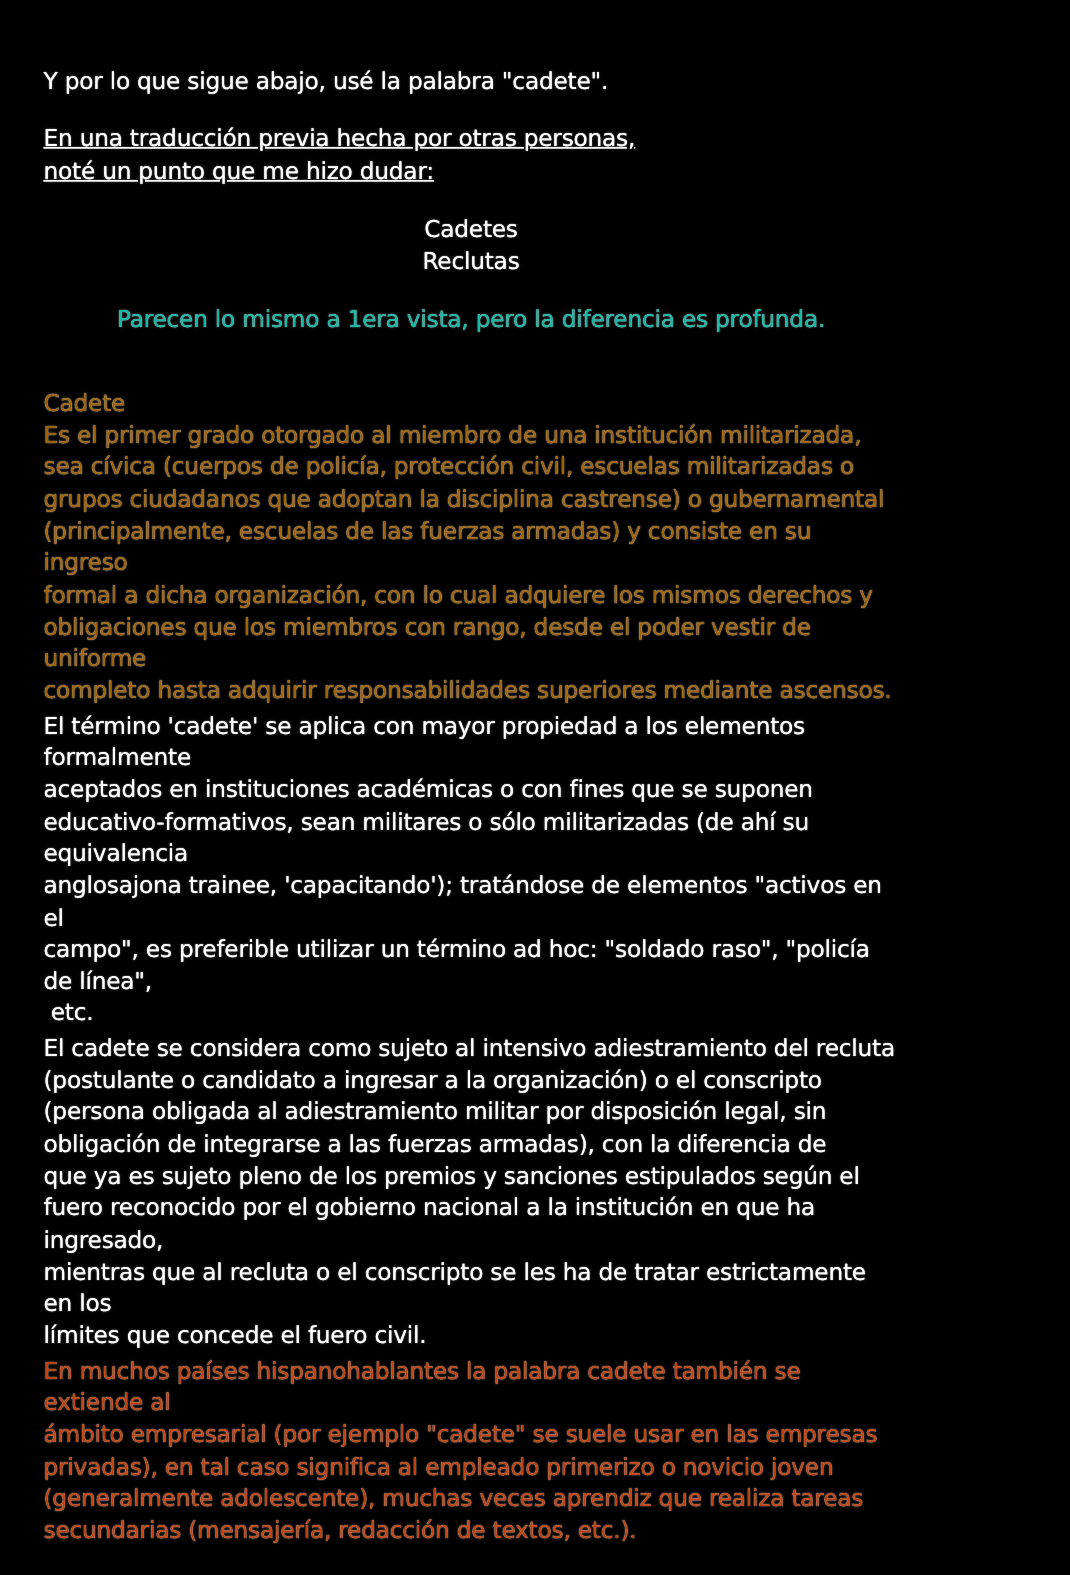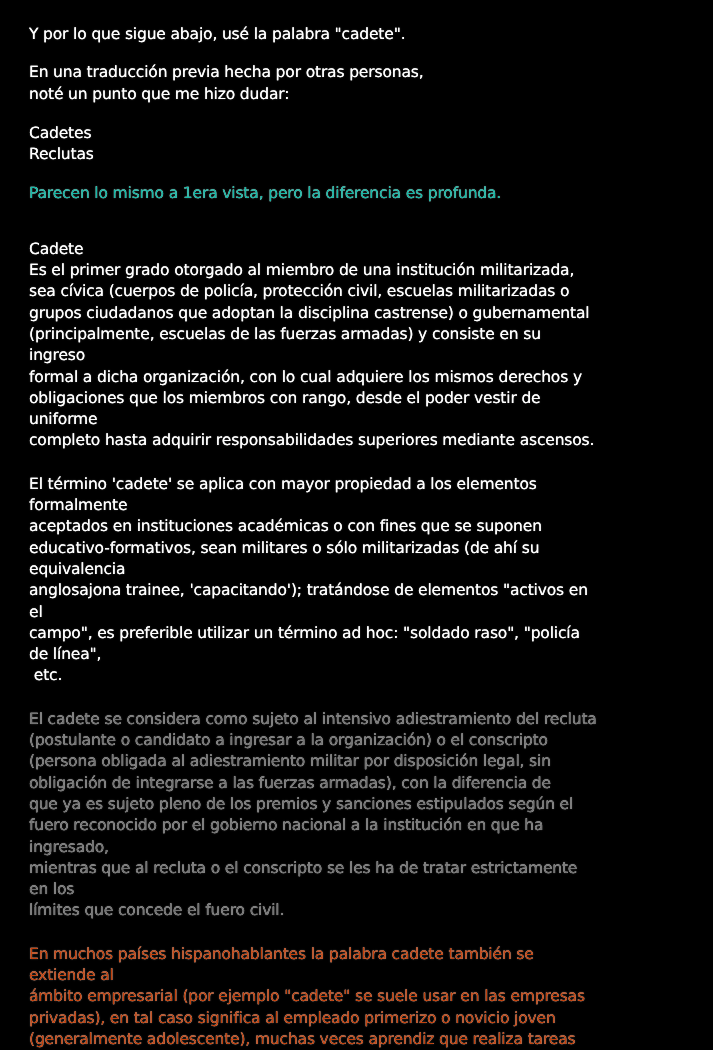--- a/index.html
+++ b/index.html
@@ -13,76 +13,76 @@
     height: 1050px;
     overflow: hidden;
     font-family: "DejaVu Sans", sans-serif;
   }
   #page {
     position: relative;
     width: 625px;
     height: 1050px;
     background: #000000;
     box-sizing: border-box;
-    padding: 24px 26px 0 29px;
+    padding: 44px 26px 0 29px;
   }
   .block {
     color: #ffffff;
     font-family: "DejaVu Sans", sans-serif;
     font-size: 15.5px;
     line-height: 21.3px;
     letter-spacing: -0.15px;
     white-space: pre-wrap;
     font-weight: 400;
     text-rendering: geometricPrecision;
     
     text-shadow:
       0 0 0.6px rgba(255,255,255,0.85),
       0 0 1.6px rgba(255,255,255,0.35);
   }
   
   .gap-sm { margin-top: 0; }
   .gap-1  { margin-top: 17px; }
-  .gap-2  { margin-top: 18px; }
+  .gap-2  { margin-top: 18px; text-align: center; }
   .gap-4  { margin-top: 34px; }
-  .gap-5  { margin-top: 22px; }
+  .gap-5  { margin-top: 2px; }
 </style>
 </head>
 <body style="background: rgb(0, 0, 0);">
 
 <div id="page" style="background: rgb(0, 0, 0);">
 
   <p class="block gap-sm" style="color: rgb(255, 255, 255); margin-bottom: 0px;">Y por lo que sigue abajo, usé la palabra "cadete".</p>
 
-  <p class="block gap-1" style="color: rgb(255, 255, 255); margin-bottom: 0px;">En una traducción previa hecha por otras personas,
+  <p class="block gap-1" style="color: rgb(255, 255, 255); margin-bottom: 0px; text-decoration: underline;">En una traducción previa hecha por otras personas,
 noté un punto que me hizo dudar:</p>
 
   <p class="block gap-2" style="color: rgb(255, 255, 255); margin-bottom: 0px;">Cadetes
 Reclutas</p>
 
   <p class="block gap-2" style="color: #14b8a6; margin-bottom: 0px;">Parecen lo mismo a 1era vista, pero la diferencia es profunda.</p>
 
 
-  <p class="block gap-4" style="color: #ffffff; margin-bottom: 0px;">Cadete
+  <p class="block gap-4" style="color: #a16207; margin-bottom: 0px;">Cadete
 Es el primer grado otorgado al miembro de una institución militarizada,
 sea cívica (cuerpos de policía, protección civil, escuelas militarizadas o
 grupos ciudadanos que adoptan la disciplina castrense) o gubernamental
 (principalmente, escuelas de las fuerzas armadas) y consiste en su ingreso
 formal a dicha organización, con lo cual adquiere los mismos derechos y
 obligaciones que los miembros con rango, desde el poder vestir de uniforme
 completo hasta adquirir responsabilidades superiores mediante ascensos.</p>
 
   <p class="block gap-5" style="color: rgb(255, 255, 255); margin-bottom: 0px;">El término 'cadete' se aplica con mayor propiedad a los elementos formalmente
 aceptados en instituciones académicas o con fines que se suponen
 educativo-formativos, sean militares o sólo militarizadas (de ahí su equivalencia
 anglosajona trainee, 'capacitando'); tratándose de elementos "activos en el
 campo", es preferible utilizar un término ad hoc: "soldado raso", "policía de línea",
  etc.</p>
 
-  <p class="block gap-5" style="color: #737373; margin-bottom: 0px;">El cadete se considera como sujeto al intensivo adiestramiento del recluta
+  <p class="block gap-5" style="color: #ffffff; margin-bottom: 0px;">El cadete se considera como sujeto al intensivo adiestramiento del recluta
 (postulante o candidato a ingresar a la organización) o el conscripto
 (persona obligada al adiestramiento militar por disposición legal, sin
 obligación de integrarse a las fuerzas armadas), con la diferencia de
 que ya es sujeto pleno de los premios y sanciones estipulados según el
 fuero reconocido por el gobierno nacional a la institución en que ha ingresado,
 mientras que al recluta o el conscripto se les ha de tratar estrictamente en los
 límites que concede el fuero civil.</p>
 
   <p class="block gap-5" style="color: #c2410c; margin-bottom: 0px;">En muchos países hispanohablantes la palabra cadete también se extiende al
 ámbito empresarial (por ejemplo "cadete" se suele usar en las empresas

